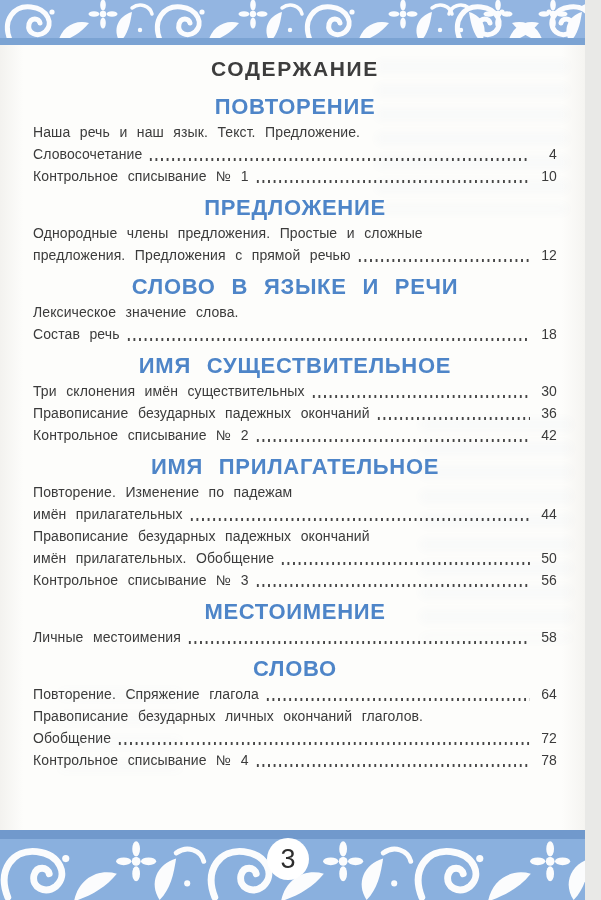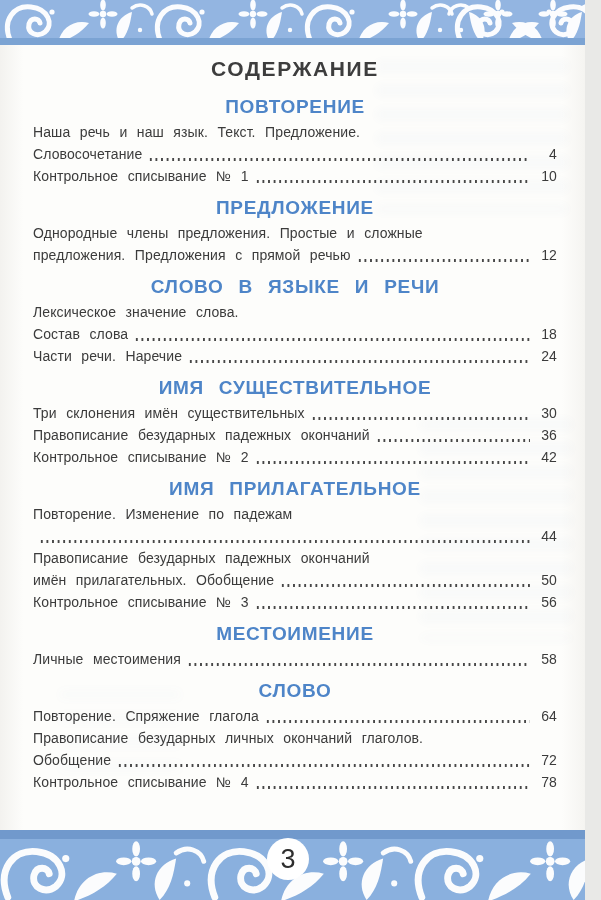--- a/index.html
+++ b/index.html
@@ -41,21 +41,21 @@
     margin: 0 0 14px 0;
     text-align: center;
     font-size: 21px;
     font-weight: bold;
     letter-spacing: 1.6px;
     color: #3d3d3d;
   }
   h2.sec-title {
     margin: 9px 0 3px 0;
     text-align: center;
-    font-size: 19px;
+    font-size: 22px;
     line-height: 23px;
     font-weight: bold;
     letter-spacing: 0.7px;
     word-spacing: 9px;
     color: #4e85c8;
   }
   .line {
     display: flex;
     align-items: baseline;
     font-size: 14px;
@@ -144,28 +144,23 @@
           <div class="line">
             <span class="t">предложения. Предложения с прямой речью</span>
             <span class="dots"></span>
             <span class="pg">12</span>
           </div>
         </section>
         <section>
           <h2 class="sec-title">СЛОВО В ЯЗЫКЕ И РЕЧИ</h2>
           <div class="line">Лексическое значение слова.</div>
           <div class="line">
-            <span class="t">Состав слова</span>
+            <span class="t">Состав речь</span>
             <span class="dots"></span>
             <span class="pg">18</span>
-          </div>
-          <div class="line">
-            <span class="t">Части речи. Наречие</span>
-            <span class="dots"></span>
-            <span class="pg">24</span>
           </div>
         </section>
         <section>
           <h2 class="sec-title">ИМЯ СУЩЕСТВИТЕЛЬНОЕ</h2>
           <div class="line">
             <span class="t">Три склонения имён существительных</span>
             <span class="dots"></span>
             <span class="pg">30</span>
           </div>
           <div class="line">
@@ -176,20 +171,21 @@
           <div class="line">
             <span class="t">Контрольное списывание № 2</span>
             <span class="dots"></span>
             <span class="pg">42</span>
           </div>
         </section>
         <section>
           <h2 class="sec-title">ИМЯ ПРИЛАГАТЕЛЬНОЕ</h2>
           <div class="line">Повторение. Изменение по падежам</div>
           <div class="line">
+            <span class="t">имён прилагательных</span>
             <span class="dots"></span>
             <span class="pg">44</span>
           </div>
           <div class="line">Правописание безударных падежных окончаний</div>
           <div class="line">
             <span class="t">имён прилагательных. Обобщение</span>
             <span class="dots"></span>
             <span class="pg">50</span>
           </div>
           <div class="line">

